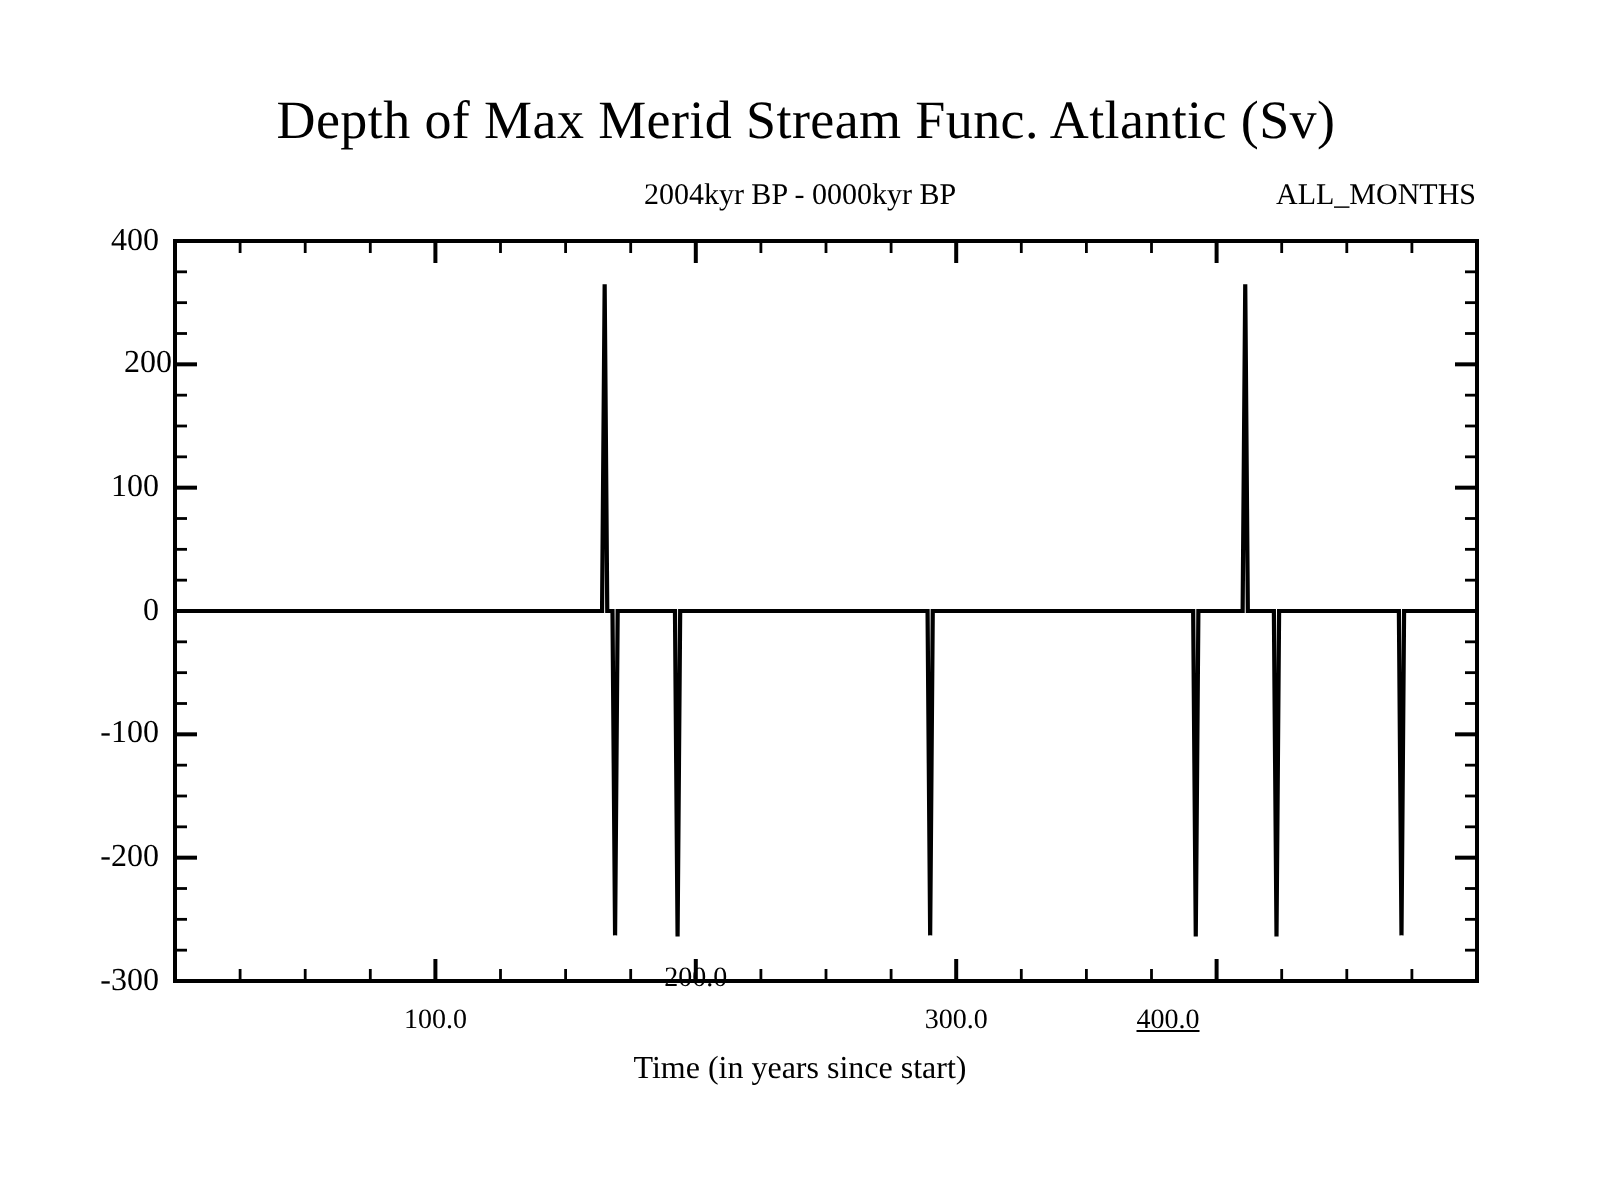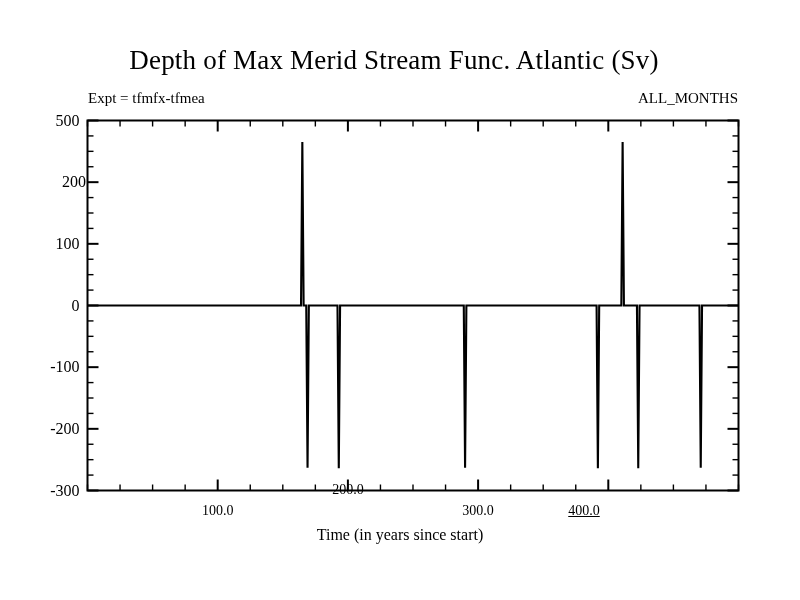--- a/index.html
+++ b/index.html
@@ -24,20 +24,21 @@
   #main-title {
     position: absolute;
     left: 0;
     top: 44px;
     width: 788px;
     text-align: center;
     font-size: 27px;
     line-height: 32px;
     letter-spacing: 0.2px;
     white-space: nowrap;
+    padding-left: 9px;
   }
   .subtitle {
     position: absolute;
     top: 89px;
     font-size: 15px;
     line-height: 19px;
     white-space: nowrap;
   }
   #subtitle-expt { left: 88px; }
   #subtitle-period {
@@ -79,21 +80,21 @@
     white-space: nowrap;
   }
 </style>
 </head>
 <body>
 
 <div id="figure">
 
   <div id="main-title">Depth of Max Merid Stream Func. Atlantic (Sv)</div>
 
-  <div class="subtitle" id="subtitle-expt">Expt = tfmfx-tfmea</div>
+  <div class="subtitle" id="subtitle-period">2004kyr BP - 0000kyr BP</div>
   <div class="subtitle" id="subtitle-months">ALL_MONTHS</div>
 
   <svg id="plot-svg" width="800" height="600">
     <g id="plot-frame">
       <rect x="87.5" y="120.5" width="651" height="370" fill="none" stroke="#000000" stroke-width="2"></rect>
     </g>
     <g id="y-ticks" stroke="#000000">
         <line x1="87.5" y1="490.5" x2="98.5" y2="490.5" stroke-width="2"></line>
         <line x1="738.5" y1="490.5" x2="727.5" y2="490.5" stroke-width="2"></line>
         <line x1="87.5" y1="475.0833333333333" x2="93.5" y2="475.0833333333333" stroke-width="1.4"></line>
@@ -187,21 +188,21 @@
         <line x1="705.9499999999999" y1="490.5" x2="705.9499999999999" y2="484.5" stroke-width="1.4"></line>
         <line x1="705.9499999999999" y1="120.5" x2="705.9499999999999" y2="126.5" stroke-width="1.4"></line>
         <line x1="738.5" y1="490.5" x2="738.5" y2="484.5" stroke-width="1.4"></line>
         <line x1="738.5" y1="120.5" x2="738.5" y2="126.5" stroke-width="1.4"></line>
       </g>
     <g id="data-layer">
       <path id="series-path" fill="none" stroke="#000000" stroke-width="2.1" stroke-linejoin="miter" stroke-linecap="butt" d="M87.50 305.50 L301.03 305.50 L302.33 142.08 L303.63 305.50 L306.24 305.50 L307.54 467.68 L308.84 305.50 L337.48 305.50 L338.79 468.30 L340.09 305.50 L463.78 305.50 L465.08 467.68 L466.38 305.50 L596.58 305.50 L597.88 468.30 L599.19 305.50 L621.32 305.50 L622.62 142.08 L623.92 305.50 L636.94 305.50 L638.25 468.30 L639.55 305.50 L699.44 305.50 L700.74 467.68 L702.04 305.50 L738.50 305.50"></path>
     </g>
   </svg>
 
-  <div class="ytick-label" id="yl-0" style="left: 9.5px; top: 112.5px;">500</div>
+  <div class="ytick-label" id="yl-0" style="left: 9.5px; top: 112.5px;">400</div>
   <div class="ytick-label" id="yl-1" style="left: 16px; top: 174.167px;">200</div>
   <div class="ytick-label" id="yl-2" style="left: 9.5px; top: 235.833px;">100</div>
   <div class="ytick-label" id="yl-3" style="left: 9.5px; top: 297.5px;">0</div>
   <div class="ytick-label" id="yl-4" style="left: 9.5px; top: 359.167px;">-100</div>
   <div class="ytick-label" id="yl-5" style="left: 9.5px; top: 420.833px;">-200</div>
   <div class="ytick-label" id="yl-6" style="left: 9.5px; top: 482.5px;">-300</div>
 
   <div class="xtick-label" id="xl-0" style="left: 167.7px; top: 502.5px;">100.0</div>
   <div class="xtick-label" id="xl-1" style="left: 297.9px; top: 482px;">200.0</div>
   <div class="xtick-label" id="xl-2" style="left: 428.1px; top: 502.5px;">300.0</div>

